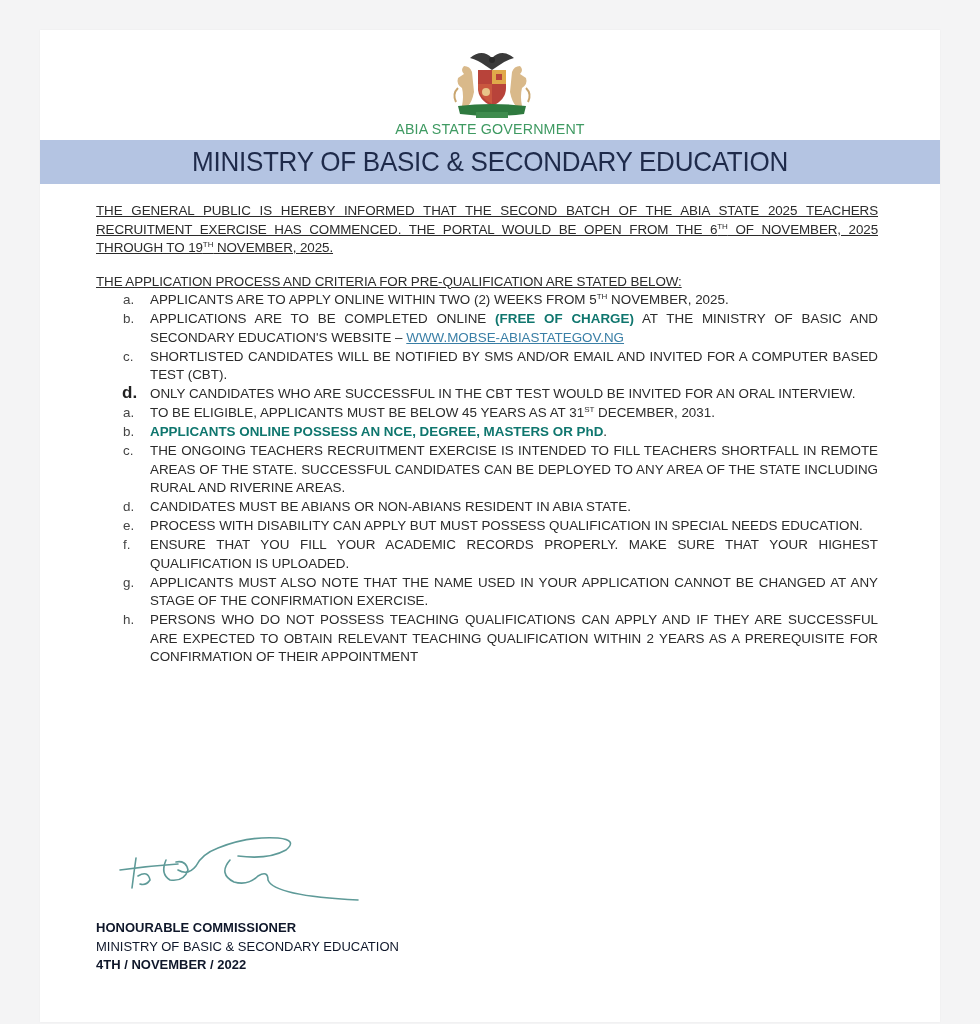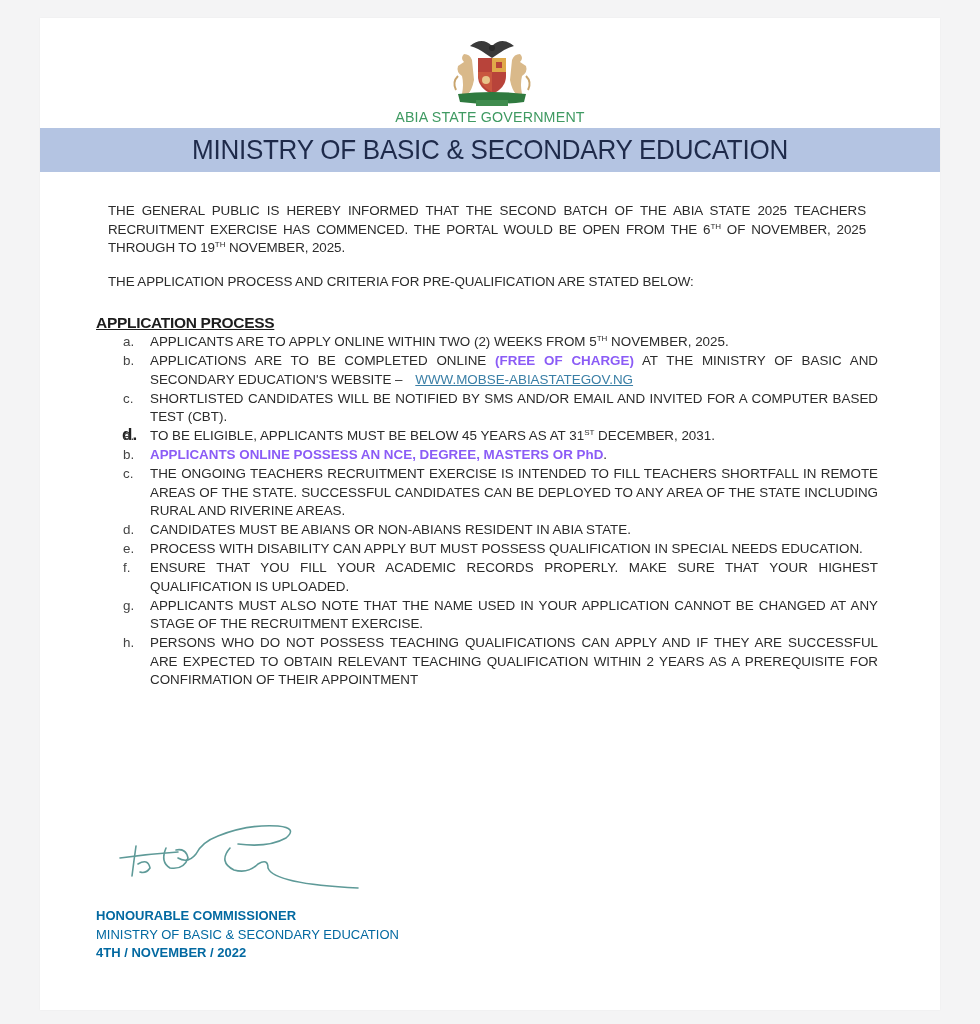--- a/index.html
+++ b/index.html
@@ -5,21 +5,21 @@
     html, body { margin: 0; padding: 0; }
     body {
       width: 980px; height: 1024px;
       background: #f4f4f5;
       position: relative;
       overflow: hidden;
       font-family: "Liberation Sans", sans-serif;
     }
     .page {
       position: absolute;
-      left: 40px; top: 18px;
+      left: 40px; top: 30px;
       width: 900px; height: 992px;
       background: #ffffff;
       box-shadow: 0 0 2px rgba(0,0,0,0.04);
     }
     .logo {
       position: absolute;
       left: 402px; top: 14px;
       width: 100px; height: 80px;
     }
     .gov-name {
@@ -51,22 +51,23 @@
     .content {
       position: absolute;
       left: 56px; top: 172px;
       width: 782px;
       color: #2b2b2b;
       font-size: 13.4px;
       line-height: 18.5px;
     }
     .para {
       text-align: justify;
-      margin: 12px;
+      margin: 0;
       letter-spacing: -0.1px;
+      text-decoration: underline;
     }
     .para + .para { margin-top: 15px; }
     sup { font-size: 8px; line-height: 0; vertical-align: super; }
     .section-title {
       margin: 22px 0 0 0;
       font-size: 15.5px;
       line-height: 20px;
       color: #1d1d1d;
       text-decoration: underline;
       letter-spacing: -0.3px;
@@ -86,38 +87,37 @@
       left: 27px; top: 0;
       color: #444;
     }
     ol.items li .letter.big {
       font-size: 17px;
       font-weight: bold;
       color: #222;
       left: 26px;
       top: -1px;
     }
-    .bold { font-weight: bold; color: #8b5cf6; }
+    .bold { font-weight: bold; color: #0f766e; }
     .link {
       color: #3a7fa6;
       text-decoration: underline;
       cursor: pointer;
-      margin-left: 9px;
     }
     .signature {
       position: absolute;
       left: 78px; top: 800px;
       width: 250px; height: 75px;
     }
     .sign-block {
       position: absolute;
       left: 56px; top: 889px;
       font-size: 13px;
       line-height: 18.5px;
-      color: #0369a1;
+      color: #0f172a;
     }
     .sign-block .title { font-weight: bold; }
     .sign-block .date { font-weight: bold; }
   </style>
 </head>
 <body>
 
 <div class="page">
 
   <svg class="logo" viewBox="0 0 100 80">
@@ -145,36 +145,36 @@
 
   <div class="banner">
     <h1>MINISTRY OF BASIC &amp; SECONDARY EDUCATION</h1>
   </div>
 
   <div class="content">
     <p class="para"><span>THE GENERAL PUBLIC IS HEREBY INFORMED THAT THE SECOND BATCH OF THE ABIA STATE 2025 TEACHERS RECRUITMENT EXERCISE HAS COMMENCED. THE PORTAL WOULD BE OPEN FROM THE 6</span><sup>TH</sup><span> OF NOVEMBER, 2025 THROUGH TO 19</span><sup>TH</sup><span> NOVEMBER, 2025.</span></p>
 
     <p class="para">THE APPLICATION PROCESS AND CRITERIA FOR PRE-QUALIFICATION ARE STATED BELOW:</p>
 
-    <h2 class="section-title">APPLICATION PROCESS</h2>
     <ol class="items">
       <li>
         <span class="letter">a.</span>
         <span>APPLICANTS ARE TO APPLY ONLINE WITHIN TWO (2) WEEKS FROM 5</span><sup>TH</sup><span> NOVEMBER, 2025.</span>
       </li>
       <li>
         <span class="letter">b.</span>
         <span>APPLICATIONS ARE TO BE COMPLETED ONLINE </span><span class="bold">(FREE OF CHARGE)</span><span> AT THE MINISTRY OF BASIC AND SECONDARY EDUCATION'S WEBSITE – </span><a class="link">WWW.MOBSE-ABIASTATEGOV.NG</a>
       </li>
       <li>
         <span class="letter">c.</span>
         <span>SHORTLISTED CANDIDATES WILL BE NOTIFIED BY SMS AND/OR EMAIL AND INVITED FOR A COMPUTER BASED TEST (CBT).</span>
       </li>
       <li>
         <span class="letter big">d.</span>
+        <span>ONLY CANDIDATES WHO ARE SUCCESSFUL IN THE CBT TEST WOULD BE INVITED FOR AN ORAL INTERVIEW.</span>
       </li>
     </ol>
 
     <ol class="items">
       <li>
         <span class="letter">a.</span>
         <span>TO BE ELIGIBLE, APPLICANTS MUST BE BELOW 45 YEARS AS AT 31</span><sup>ST</sup><span> DECEMBER, 2031.</span>
       </li>
       <li>
         <span class="letter">b.</span>
@@ -191,21 +191,21 @@
       <li>
         <span class="letter">e.</span>
         <span>PROCESS WITH DISABILITY CAN APPLY BUT MUST POSSESS QUALIFICATION IN SPECIAL NEEDS EDUCATION.</span>
       </li>
       <li>
         <span class="letter">f.</span>
         <span>ENSURE THAT YOU FILL YOUR ACADEMIC RECORDS PROPERLY. MAKE SURE THAT YOUR HIGHEST QUALIFICATION IS UPLOADED.</span>
       </li>
       <li>
         <span class="letter">g.</span>
-        <span>APPLICANTS MUST ALSO NOTE THAT THE NAME USED IN YOUR APPLICATION CANNOT BE CHANGED AT ANY STAGE OF THE RECRUITMENT EXERCISE.</span>
+        <span>APPLICANTS MUST ALSO NOTE THAT THE NAME USED IN YOUR APPLICATION CANNOT BE CHANGED AT ANY STAGE OF THE CONFIRMATION EXERCISE.</span>
       </li>
       <li>
         <span class="letter">h.</span>
         <span>PERSONS WHO DO NOT POSSESS TEACHING QUALIFICATIONS CAN APPLY AND IF THEY ARE SUCCESSFUL ARE EXPECTED TO OBTAIN RELEVANT TEACHING QUALIFICATION WITHIN 2 YEARS AS A PREREQUISITE FOR CONFIRMATION OF THEIR APPOINTMENT</span>
       </li>
     </ol>
   </div>
 
   <svg class="signature" viewBox="0 0 250 75">
     <g fill="none" stroke="#5e9a98" stroke-width="1.6" stroke-linecap="round">

